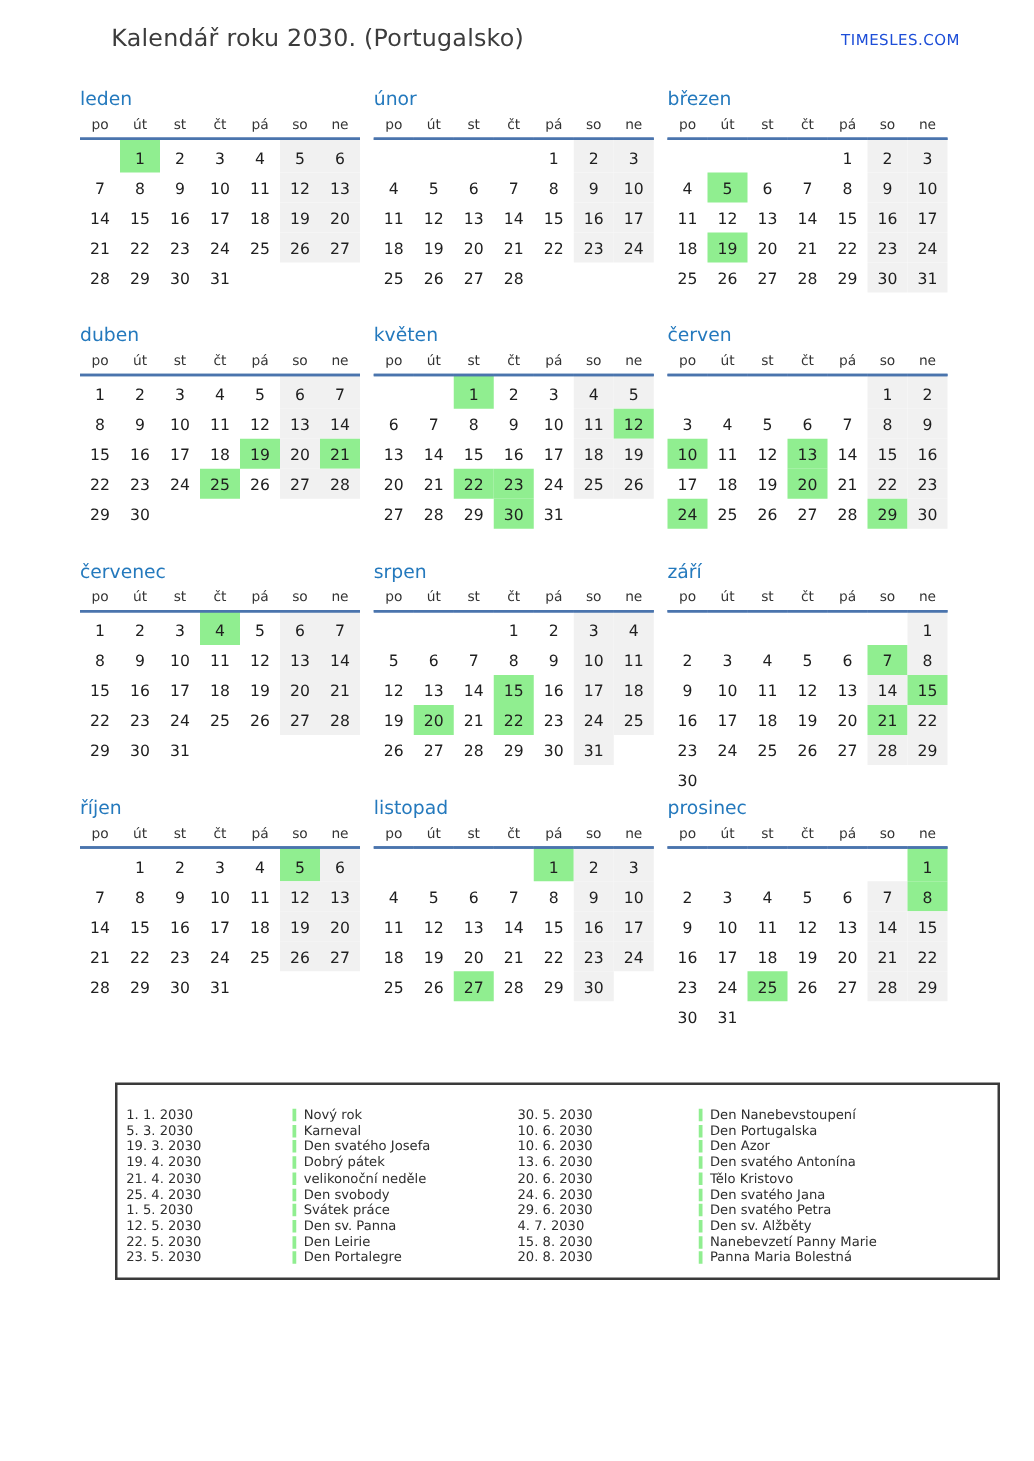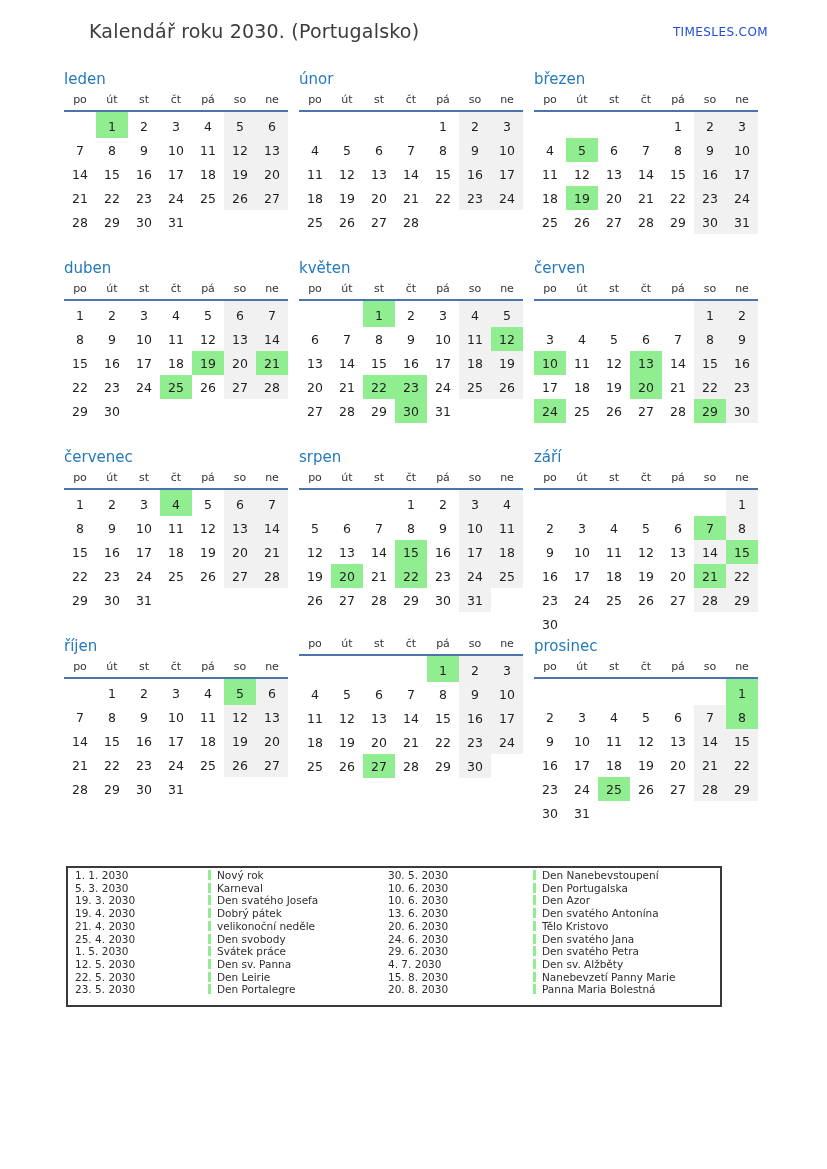--- a/index.html
+++ b/index.html
@@ -12,22 +12,22 @@
   .months{margin:27px 0 0 64px;display:grid;grid-template-columns:repeat(3,226px);grid-auto-rows:189px;column-gap:9px;}
   .month-block{width:224px;}
   .month-title{text-align:left;color:#2479bd;font-size:15px;line-height:20px;margin-bottom:3px;}
   table.cal{border-collapse:collapse;table-layout:fixed;width:224px;}
   table.cal thead td{font-size:11px;color:#333;text-align:center;padding:1px 0 4px 0;border-bottom:2px solid #4a74ad;font-weight:400;}
   table.cal tbody td{width:32px;height:24px;text-align:center;font-size:12.5px;color:#1f1f1f;padding:0;}
   table.cal tbody tr:first-child td{padding-top:2px;}
   td.weekend{background:#f1f1f1;}
   td.holiday{background:#90ee90;}
 
-  .holidays-box{margin:41px 0 0 66px;width:656px;box-sizing:border-box;border:2px solid #3a3a3a;
-    padding:1px 4px 9px 7px;display:grid;grid-template-columns:133px 180px 145px 1fr;
+  .holidays-box{margin:41px 0 0 92px;width:708px;box-sizing:border-box;border:2px solid #3a3a3a;
+    padding:18px 4px 9px 7px;display:grid;grid-template-columns:133px 180px 145px 1fr;
     font-size:10.5px;line-height:12.7px;color:#2e2e2e;}
   .h-date{white-space:nowrap;}
   .h-name{display:flex;align-items:flex-start;white-space:nowrap;text-align:center;}
   .h-name .bar{width:3px;height:10px;background:#90ee90;margin:1px 6px 0 0;flex:none;}
 </style>
 </head>
 <body>
 
 <div class="header">
   <div class="page-title">Kalendář roku 2030. (Portugalsko)</div>
@@ -668,20 +668,21 @@
             <td>30</td>
             <td>31</td>
             <td></td>
             <td></td>
             <td></td>
           </tr>
         </tbody>
       </table>
     </div>
     <div class="month-block">
+      <div class="month-title">listopad</div>
       <table class="cal">
         <thead>
           <tr>
             <td>po</td>
             <td>út</td>
             <td>st</td>
             <td>čt</td>
             <td>pá</td>
             <td>so</td>
             <td>ne</td>

